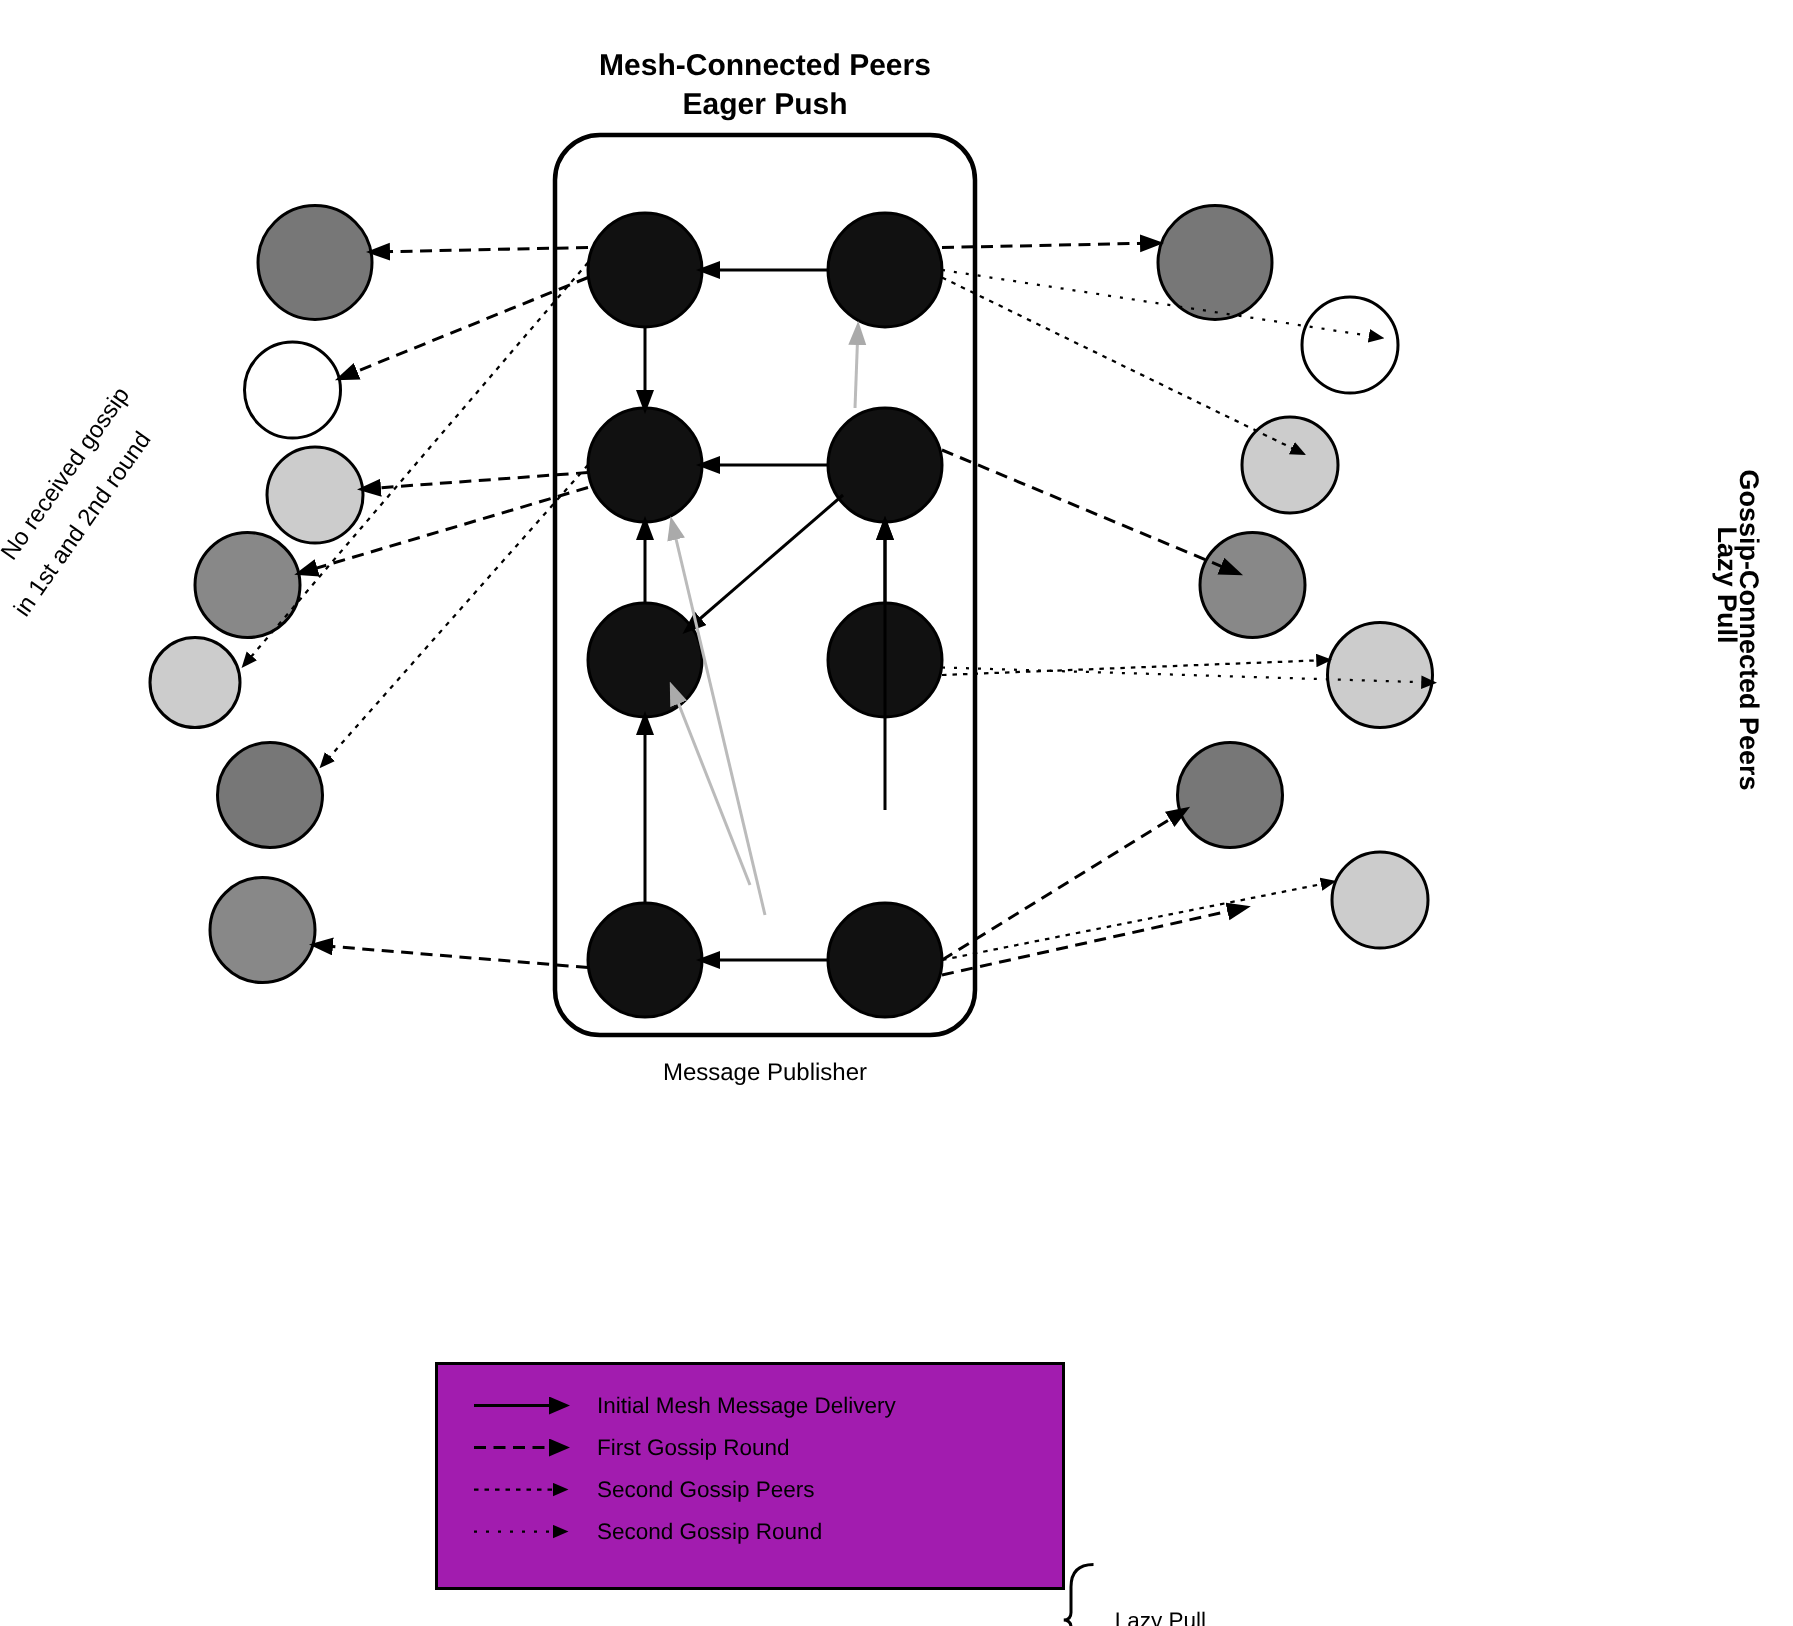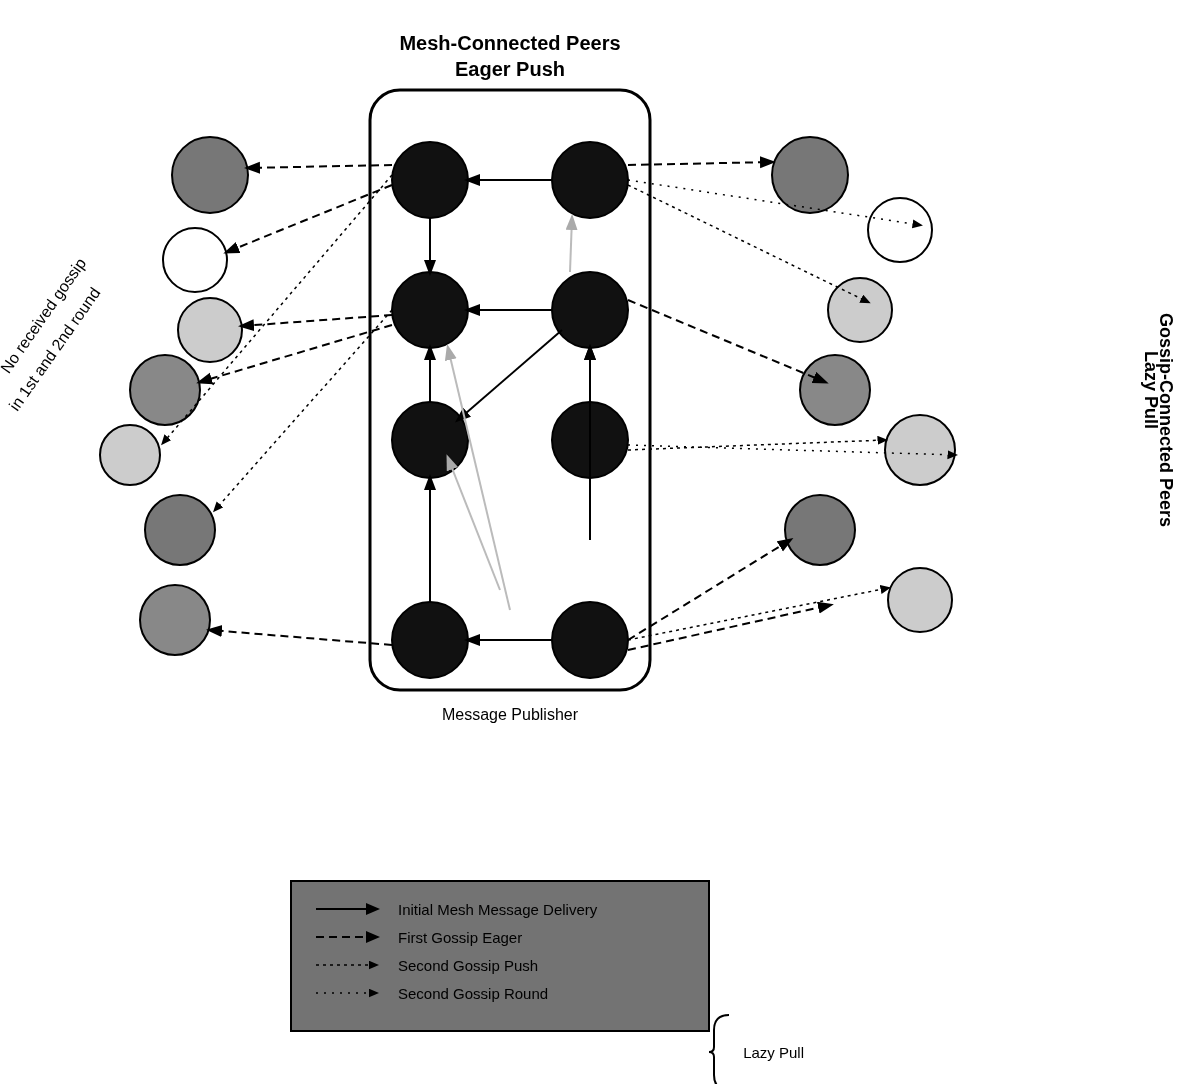--- a/index.html
+++ b/index.html
@@ -18,25 +18,25 @@
     }
     svg.diagram {
       position: absolute;
       top: 0;
       left: 0;
       width: 1195px;
       height: 1084px;
     }
     .legend-box {
       position: absolute;
-      bottom: 52px;
+      bottom: 24px;
       left: 290px;
       border: 2px solid #000;
       padding: 18px 24px;
-      background: #737373;
+      background: #a21caf;
       min-width: 420px;
     }
     .legend-item {
       display: flex;
       align-items: center;
       margin-bottom: 10px;
       font-size: 15px;
     }
     .legend-item:last-child { margin-bottom: 0; }
     .legend-line {
@@ -192,34 +192,34 @@
       <div class="legend-line">
         <svg width="70" height="18" xmlns="http://www.w3.org/2000/svg">
           <defs>
             <marker id="la3" markerWidth="7" markerHeight="7" refX="5" refY="3" orient="auto">
               <path d="M0,0 L0,6 L7,3 z" fill="#000"></path>
             </marker>
           </defs>
           <line x1="0" y1="9" x2="60" y2="9" stroke="#000" stroke-width="2" stroke-dasharray="8,5" marker-end="url(#la3)"></line>
         </svg>
       </div>
-      <span class="legend-label">First Gossip Eager</span>
+      <span class="legend-label">First Gossip Round</span>
     </div>
     <div class="legend-item">
       <div class="legend-line">
         <svg width="70" height="18" xmlns="http://www.w3.org/2000/svg">
           <defs>
             <marker id="la4" markerWidth="7" markerHeight="7" refX="5" refY="3" orient="auto">
               <path d="M0,0 L0,6 L7,3 z" fill="#000"></path>
             </marker>
           </defs>
           <line x1="0" y1="9" x2="60" y2="9" stroke="#000" stroke-width="1.5" stroke-dasharray="3,4" marker-end="url(#la4)"></line>
         </svg>
       </div>
-      <span class="legend-label">Second Gossip Push</span>
+      <span class="legend-label">Second Gossip Peers</span>
     </div>
     <div class="legend-item">
       <div class="legend-line">
         <svg width="70" height="18" xmlns="http://www.w3.org/2000/svg">
           <defs>
             <marker id="la5" markerWidth="7" markerHeight="7" refX="5" refY="3" orient="auto">
               <path d="M0,0 L0,6 L7,3 z" fill="#000"></path>
             </marker>
           </defs>
           <line x1="0" y1="9" x2="60" y2="9" stroke="#000" stroke-width="1.5" stroke-dasharray="2,6" marker-end="url(#la5)"></line>

